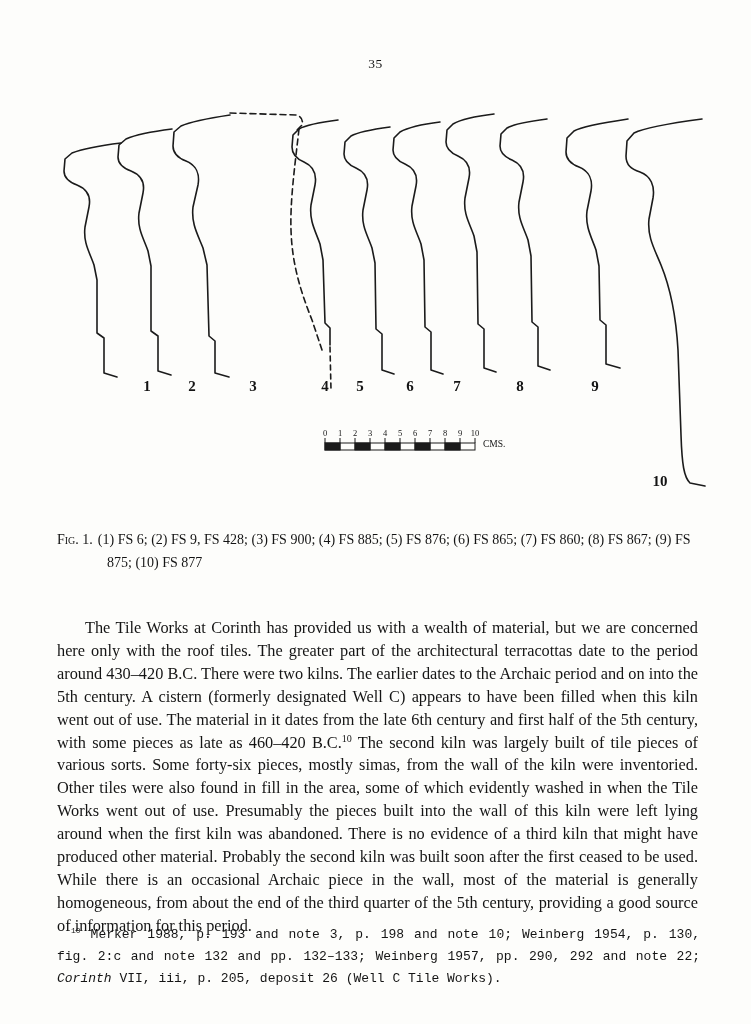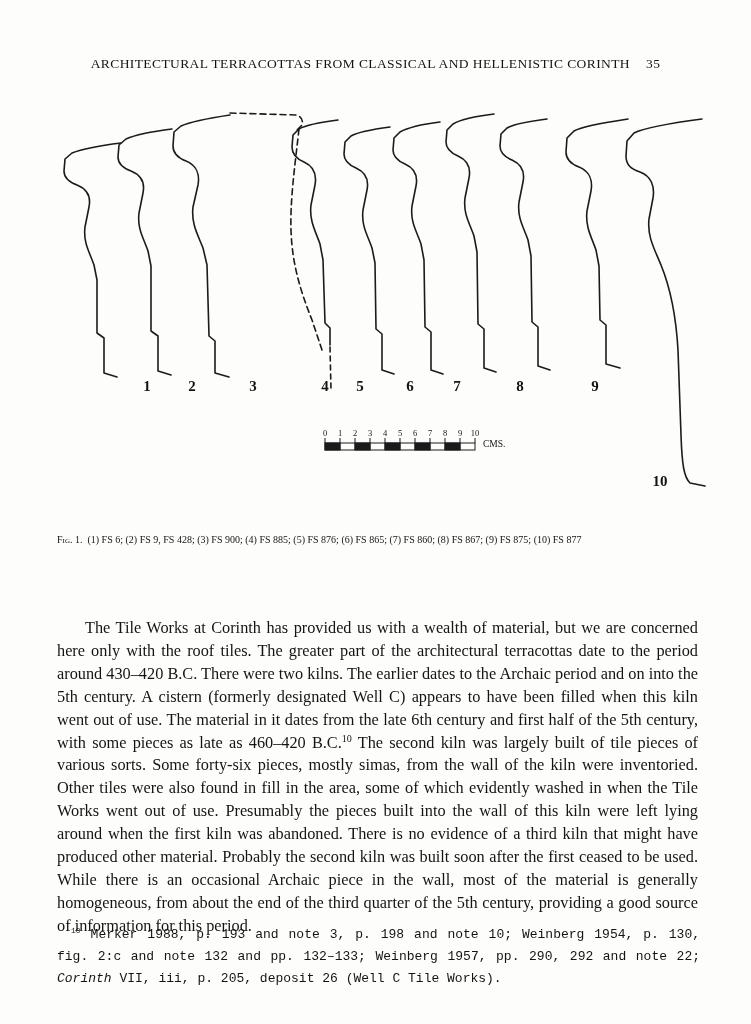--- a/index.html
+++ b/index.html
@@ -22,21 +22,21 @@
     white-space: nowrap;
   }
   .figure-svg {
     position: absolute;
     top: 105px; left: 0;
   }
   .caption {
     position: absolute;
     top: 528px; left: 57px;
     width: 648px;
-    font-size: 10px;
+    font-size: 14px;
     line-height: 23px;
     padding-left: 50px;
     text-indent: -50px;
   }
   .smallcaps { font-variant: small-caps; margin-right: 5px; }
   .body-text {
     position: absolute;
     top: 617px; left: 57px;
     width: 641px;
     font-size: 16.3px;
@@ -58,21 +58,20 @@
     text-align: justify;
     text-indent: 14px;
     font-family: Liberation Mono, monospace;
   }
   .footnote i { font-style: italic; }
 </style>
 </head>
 <body>
 
 <div class="page-header">
-  <span>ARCHITECTURAL TERRACOTTAS FROM CLASSICAL AND HELLENISTIC CORINTH</span>
   <span>35</span>
 </div>
 
 <svg class="figure-svg" width="751" height="405" viewBox="0 0 751 405" xmlns="http://www.w3.org/2000/svg">
 
   <g fill="none" stroke="#1b1b1b" stroke-width="1.6" stroke-linejoin="round" stroke-linecap="round">
     <path d="M 121 38 C 105 40 82 44 72 48 L 65 54 L 64 66 C 64 73 69 77 77 80 C 87 84 91 92 89 102 L 85 122 C 83 138 90 148 94 160 L 97 175 L 97 228 L 104 233 L 104 268 L 117 272"></path>
     <path d="M 172 24 C 156 26 135 30 126 34 L 119 40 L 118 52 C 118 59 123 63 131 66 C 141 70 145 78 143 88 L 139 108 C 137 124 144 134 148 146 L 151 161 L 151 226 L 158 231 L 158 266 L 171 270"></path>
     <path d="M 230 10 C 210 13 190 17 181 21 L 174 27 L 173 41 C 173 49 178 53 186 56 C 196 60 200 69 198 80 L 193 102 C 191 119 198 130 203 143 L 207 160 L 209 231 L 215 236 L 215 268 L 229 272"></path>
     <path stroke-dasharray="6 4" d="M 230 8 L 296 10 Q 304 12 302 20 L 296 26"></path>

